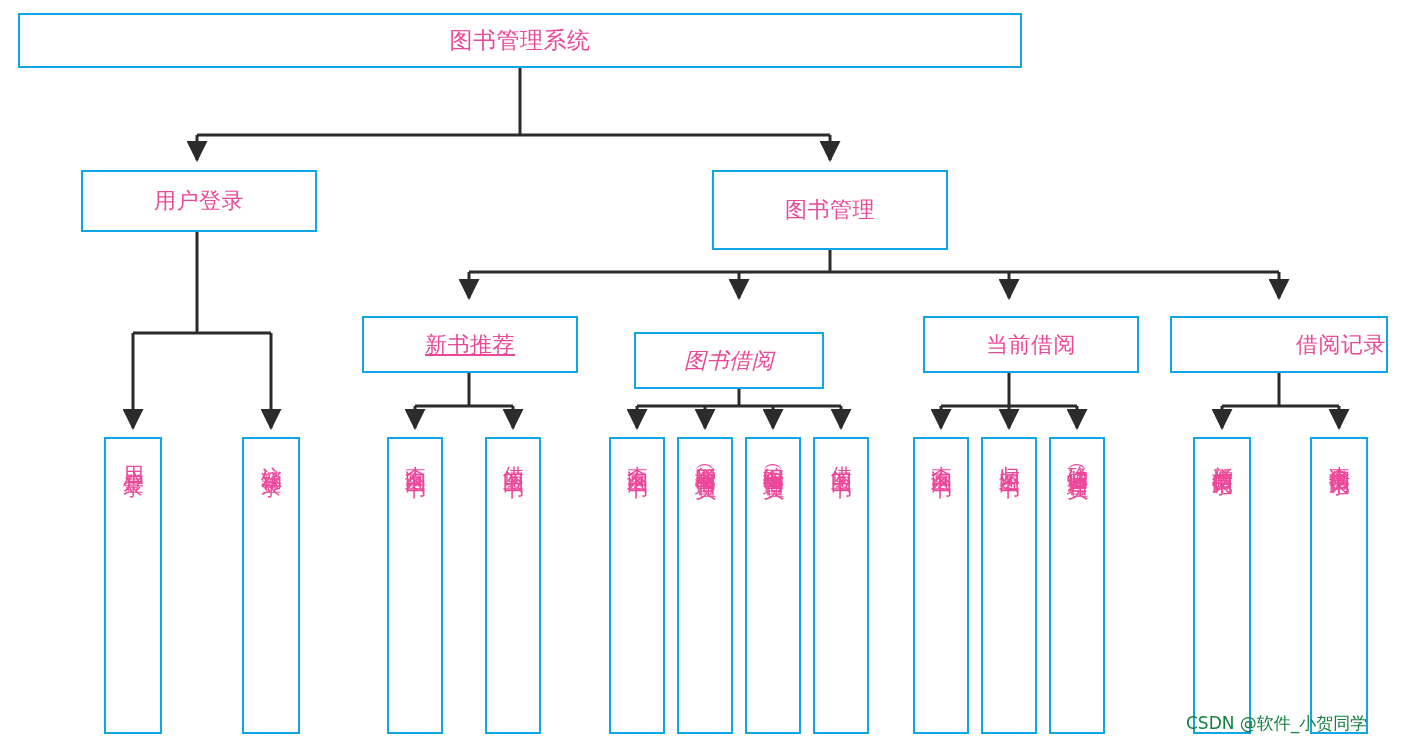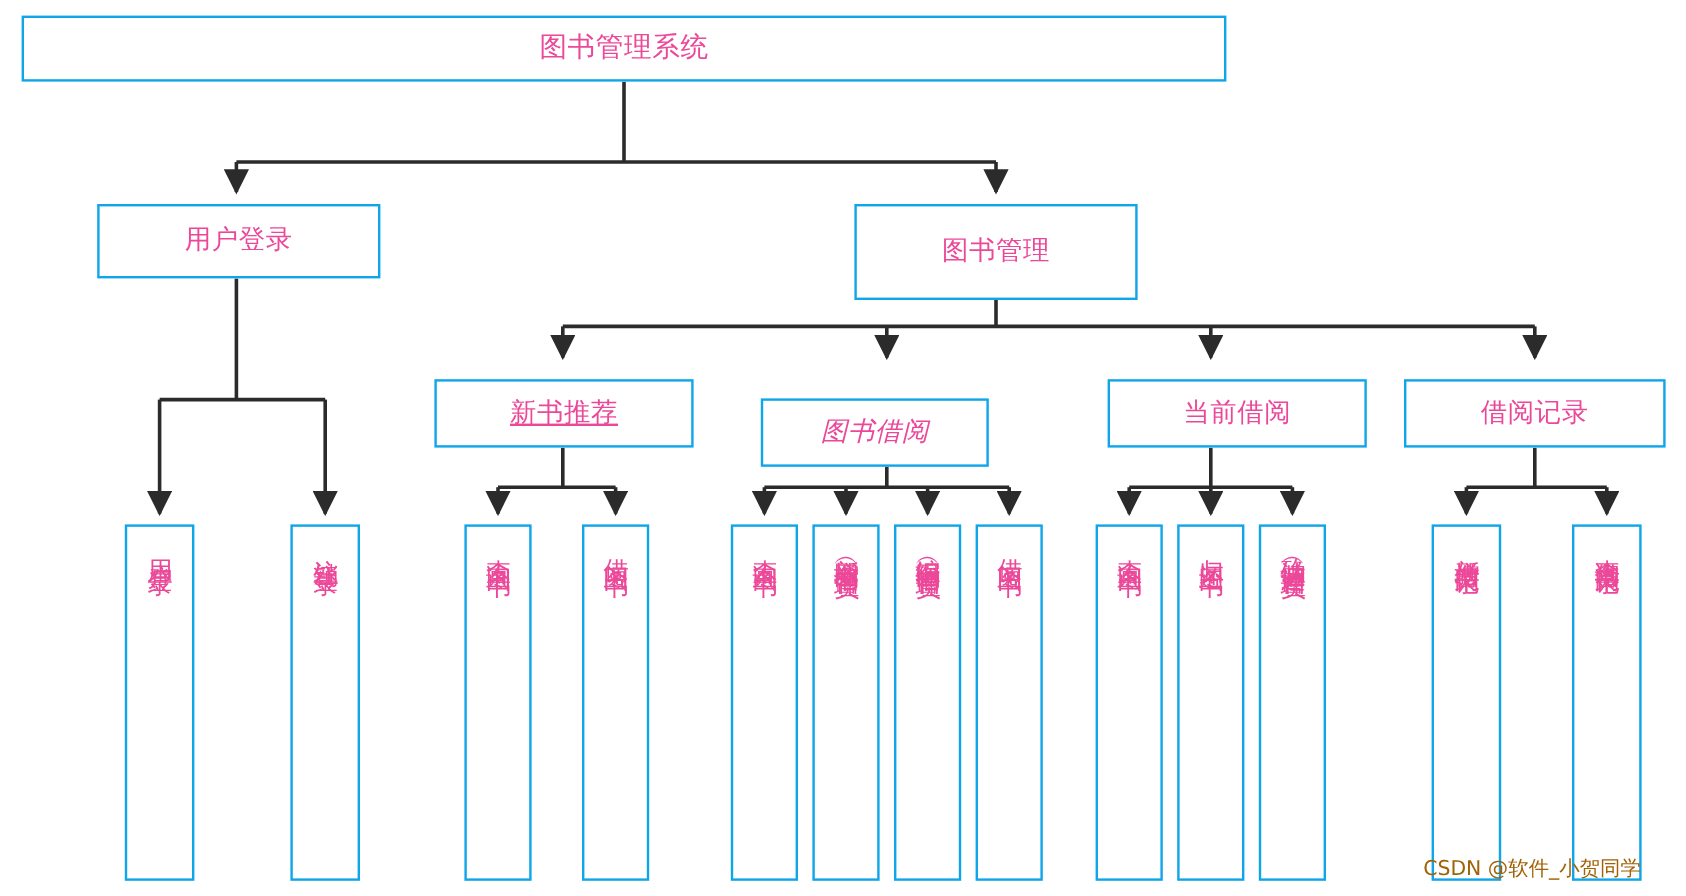--- a/index.html
+++ b/index.html
@@ -63,21 +63,21 @@
     line-height: 1;
   }
   .vert.tall-text .node-label {
     letter-spacing: 2px;
   }
   .watermark {
     position: absolute;
     left: 1186px;
     top: 712px;
     font-size: 17px;
-    color: #a16207;
+    color: #15803d;
     white-space: nowrap;
     z-index: 5;
     font-family: "DejaVu Sans", "Liberation Sans", sans-serif;
   }
 </style>
 </head>
 <body>
 
 <div id="canvas">
 
@@ -144,21 +144,21 @@
 
   <div class="node horiz" style="left:362px; top:316px; width:216px; height:57px;text-decoration:underline;">
     <span class="node-label">新书推荐</span>
   </div>
   <div class="node horiz" style="left:634px; top:332px; width:190px; height:57px;font-style:italic;">
     <span class="node-label">图书借阅</span>
   </div>
   <div class="node horiz" style="left:902px; top:316px; width:216px; height:57px;margin-left:21px;">
     <span class="node-label">当前借阅</span>
   </div>
-  <div class="node horiz" style="left:1170px; top:316px; width:218px; height:57px;">
+  <div class="node horiz" style="left:1170px; top:316px; width:218px; height:57px;justify-content:flex-end;">
     <span class="node-label">借阅记录</span>
   </div>
 
   <div class="node vert" style="left:104px; top:437px; width:58px; height:297px;">
     <span class="node-label">用户登录</span>
   </div>
   <div class="node vert" style="left:242px; top:437px; width:58px; height:297px;">
     <span class="node-label">注销登录</span>
   </div>
 

